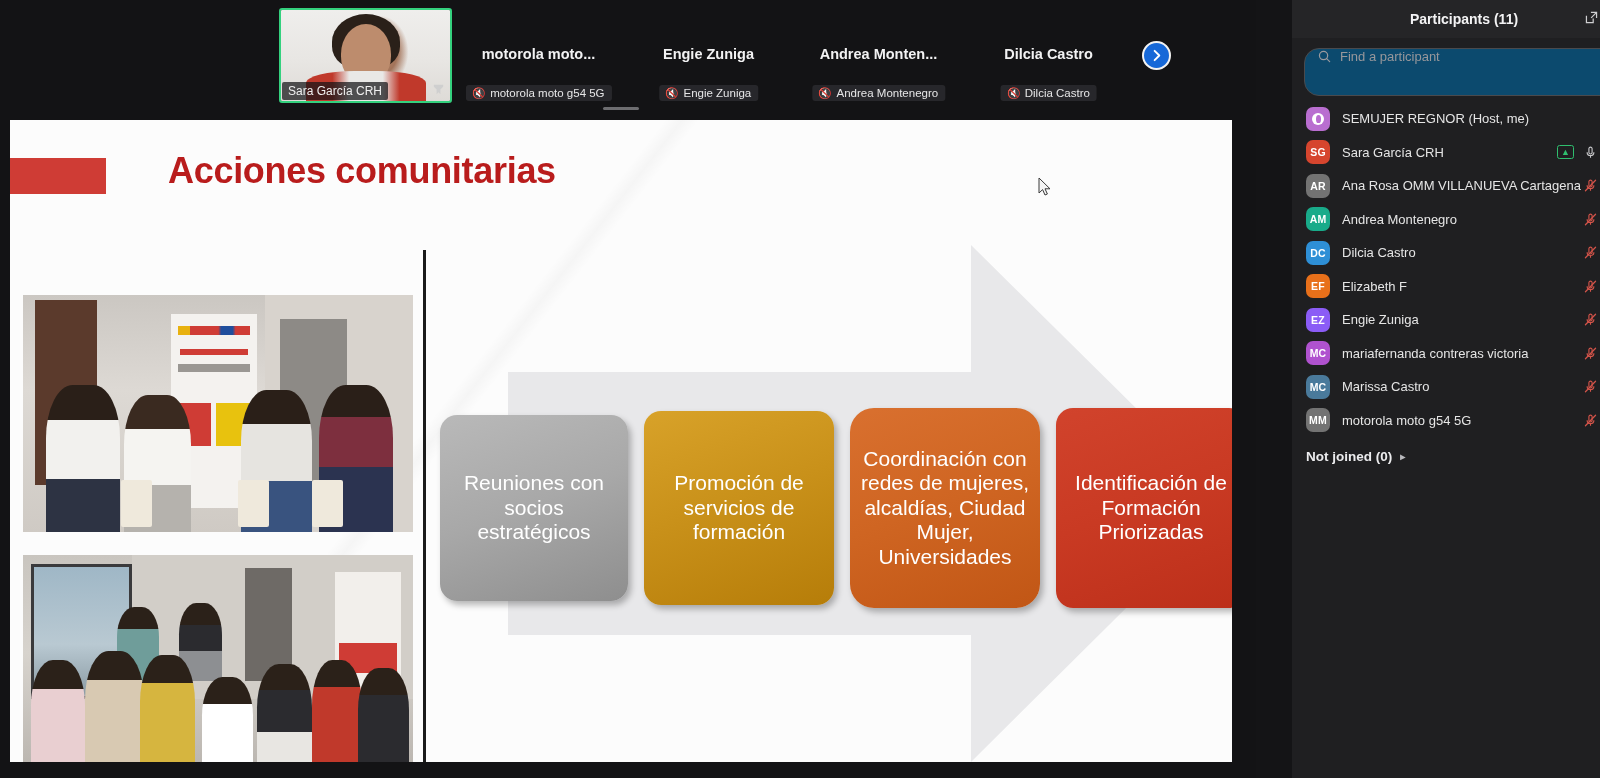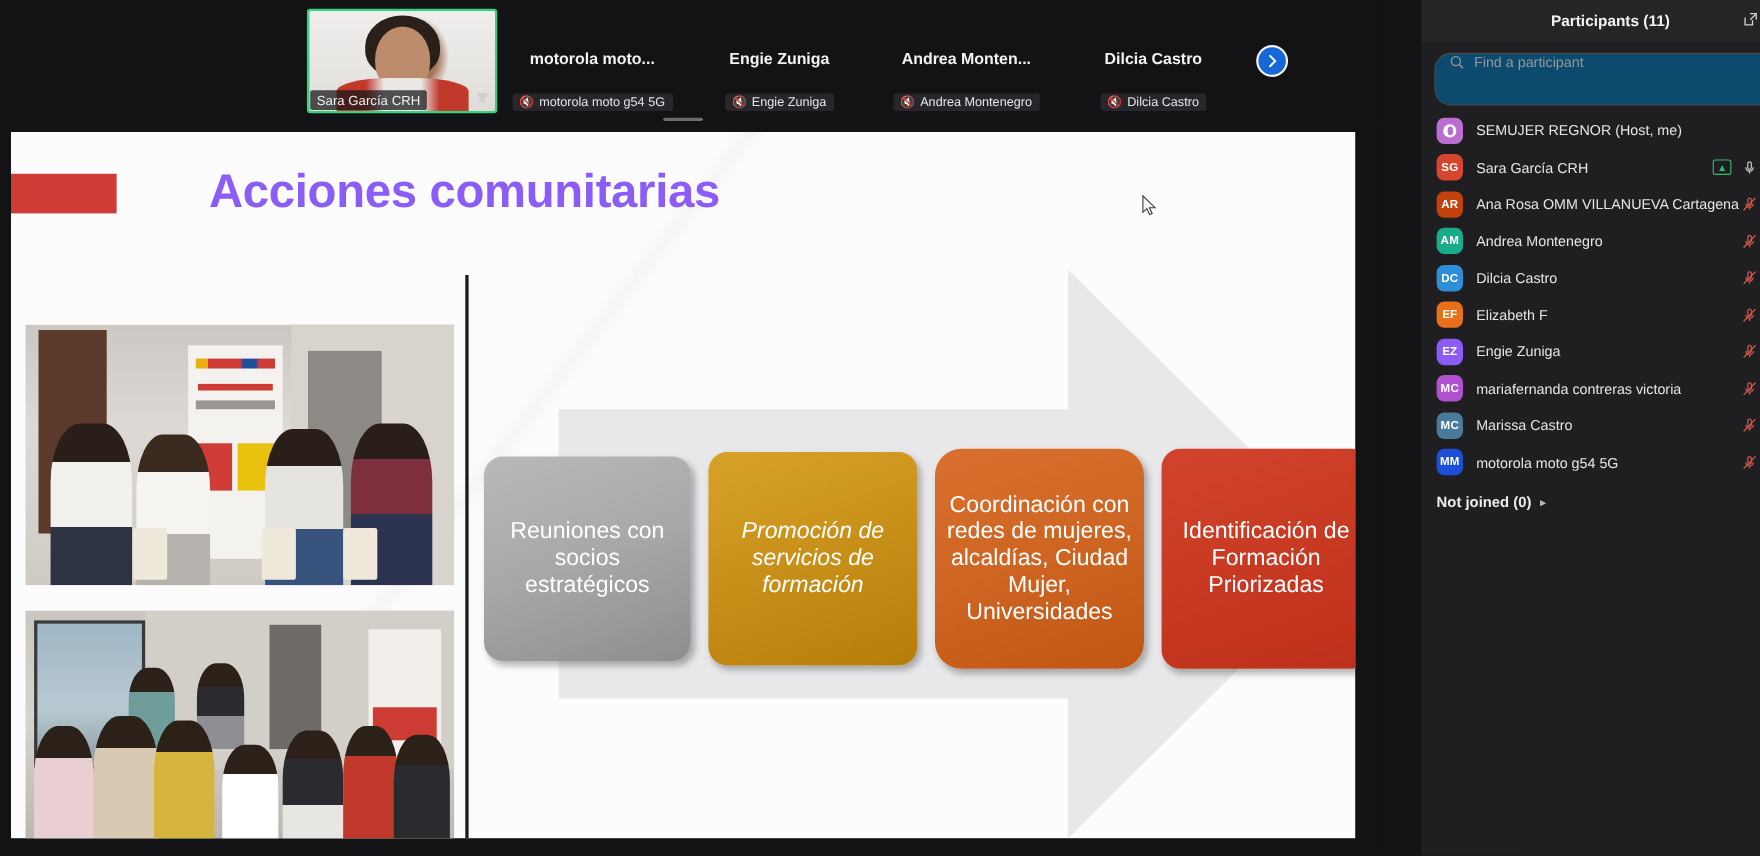--- a/index.html
+++ b/index.html
@@ -89,22 +89,22 @@
   .slide {
     position: absolute; left: 10px; top: 120px; width: 1222px; height: 642px;
     background: #fcfcfc; overflow: hidden;
   }
   .slide-diag {
     position: absolute; inset: 0;
     background: linear-gradient(128deg, rgba(0,0,0,0) 38%, rgba(0,0,0,.028) 39%, rgba(0,0,0,0) 40%);
   }
   .red-tab { position: absolute; left: 0; top: 38px; width: 96px; height: 36px; background: #cf3c35; }
   .slide-title {
-    position: absolute; left: 180px; top: 30px;
-    font-size: 43px; font-weight: bold; color: #8b5cf6; letter-spacing: -.3px;
+    position: absolute; left: 158px; top: 30px;
+    font-size: 36px; font-weight: bold; color: #b91c1c; letter-spacing: -.3px;
   }
   .v-rule { position: absolute; left: 413px; top: 130px; width: 3px; height: 512px; background: #1b1b1b; }
 
   
   .photo { position: absolute; border: 0; overflow: hidden; }
   .photo1 { left: 13px; top: 175px; width: 390px; height: 237px; }
   .photo2 { left: 13px; top: 435px; width: 390px; height: 218px; }
   .ph-bg1 {
     position: absolute; inset: 0;
     background: linear-gradient(180deg,#cbc7c2 0%, #ddd9d4 40%, #cfcac4 100%);
@@ -150,21 +150,21 @@
   
   .pbox {
     position: absolute; border-radius: 17px; color: #ffffff;
     display: flex; align-items: center; justify-content: center; text-align: center;
     padding: 6px 10px; line-height: 1.16;
     box-shadow: 3px 4px 6px rgba(0,0,0,.28);
   }
   .pb1 { left: 430px; top: 295px; width: 188px; height: 186px; font-size: 21px;
          background: linear-gradient(160deg,#b9b9b9 0%, #a8a8a8 48%, #8e8e8e 100%); }
   .pb2 { left: 634px; top: 291px; width: 190px; height: 194px; font-size: 21px;
-         background: linear-gradient(160deg,#d8a229 0%, #c9911a 46%, #b67d09 100%); font-style: italic; }
+         background: linear-gradient(160deg,#d8a229 0%, #c9911a 46%, #b67d09 100%); }
   .pb3 { left: 840px; top: 288px; width: 190px; height: 200px; font-size: 21px;
          background: linear-gradient(160deg,#d9702f 0%, #cf6522 48%, #c15615 100%); border-radius: 24px; }
   .pb4 { left: 1046px; top: 288px; width: 190px; height: 200px; font-size: 21px;
          background: linear-gradient(160deg,#d1432c 0%, #c93a23 48%, #bc2f1a 100%); }
 
   .cursor { position: absolute; left: 1038px; top: 177px; width: 14px; height: 20px; pointer-events: none; }
 
   
   .panel { position: absolute; left: 1292px; top: 0; width: 344px; height: 778px; background: #1f1f21; }
   .panel-head {
@@ -406,21 +406,21 @@
             </span>
             <span>
               <svg class="ic" viewBox="0 0 16 16">
                 <rect x="1.8" y="4.6" width="8.4" height="6.8" rx="1.3" fill="none" stroke="#c9c9cc" stroke-width="1.2"></rect>
                 <path fill="none" stroke="#c9c9cc" stroke-width="1.2" d="M10.6 7.6l3.4-2v4.8l-3.4-2z"></path>
               </svg>
             </span>
           </div>
         </div>
         <div class="prow">
-          <div class="avatar" style="background: #c2410c;">AR</div>
+          <div class="avatar" style="background: #737373;">AR</div>
           <div class="pname">Ana Rosa OMM VILLANUEVA Cartagena</div>
           <div class="pstatus">
             <span>
               <svg class="ic" viewBox="0 0 16 16">
                 <path fill="none" stroke="#d4544a" stroke-width="1.2" d="M8 2.2a1.7 1.7 0 011.7 1.7v4a1.7 1.7 0 01-3.4 0v-4A1.7 1.7 0 018 2.2z"></path>
                 <path fill="none" stroke="#d4544a" stroke-width="1.2" d="M4.4 7.6a3.6 3.6 0 007.2 0M8 11.2v2.4"></path>
                 <path stroke="#d4544a" stroke-width="1.3" stroke-linecap="round" d="M2.6 13.6L13.4 2.4"></path>
               </svg>
             </span>
             <span>
@@ -543,21 +543,21 @@
             </span>
             <span>
               <svg class="ic" viewBox="0 0 16 16">
                 <rect x="1.8" y="4.6" width="8.4" height="6.8" rx="1.3" fill="none" stroke="#c9c9cc" stroke-width="1.2"></rect>
                 <path fill="none" stroke="#c9c9cc" stroke-width="1.2" d="M10.6 7.6l3.4-2v4.8l-3.4-2z"></path>
               </svg>
             </span>
           </div>
         </div>
         <div class="prow">
-          <div class="avatar" style="background: #1d4ed8;">MM</div>
+          <div class="avatar" style="background: #737373;">MM</div>
           <div class="pname">motorola moto g54 5G</div>
           <div class="pstatus">
             <span>
               <svg class="ic" viewBox="0 0 16 16">
                 <path fill="none" stroke="#d4544a" stroke-width="1.2" d="M8 2.2a1.7 1.7 0 011.7 1.7v4a1.7 1.7 0 01-3.4 0v-4A1.7 1.7 0 018 2.2z"></path>
                 <path fill="none" stroke="#d4544a" stroke-width="1.2" d="M4.4 7.6a3.6 3.6 0 007.2 0M8 11.2v2.4"></path>
                 <path stroke="#d4544a" stroke-width="1.3" stroke-linecap="round" d="M2.6 13.6L13.4 2.4"></path>
               </svg>
             </span>
             <span>

